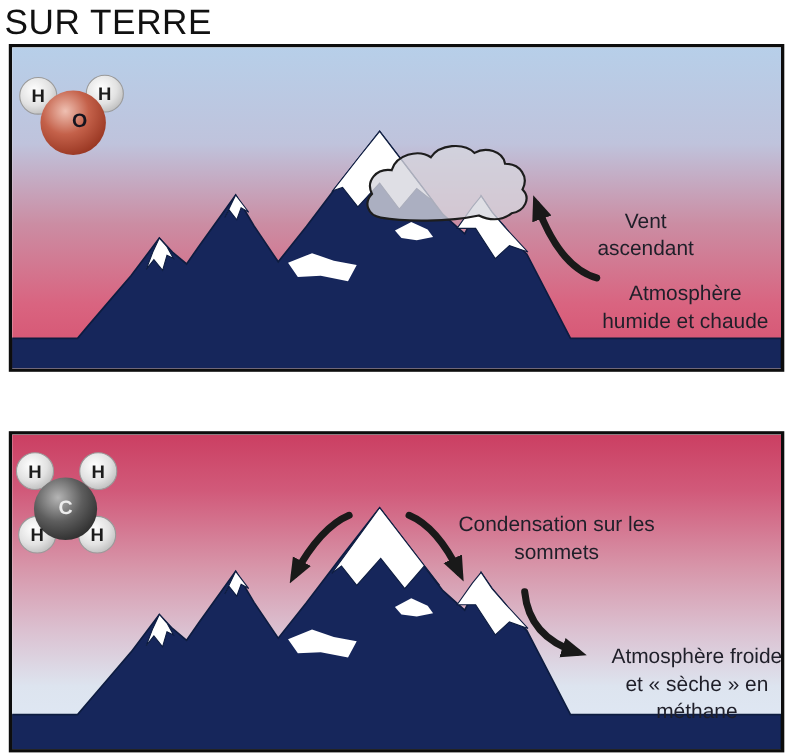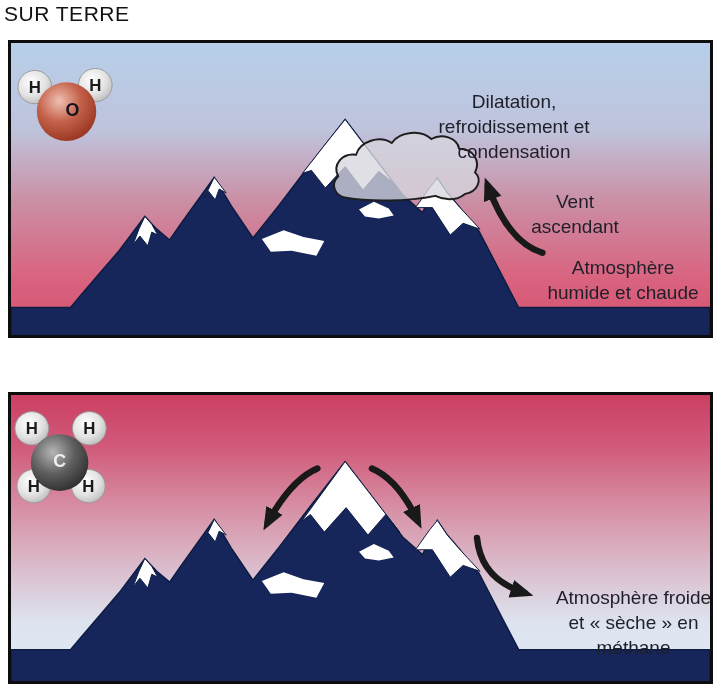--- a/index.html
+++ b/index.html
@@ -1,21 +1,21 @@
 <!DOCTYPE html>
 <html><head>
 <meta charset="utf-8">
 <style>
   html,body{margin:0;padding:0;background:#ffffff;}
   .stage{
     position:relative;width:721px;height:685px;background:#ffffff;
     font-family:"Liberation Sans", sans-serif;overflow:hidden;
   }
   .section-title{
-    position:absolute;left:4px;font-size:21px;letter-spacing:.5px;
+    position:absolute;left:4px;font-size:32px;letter-spacing:.5px;
     color:#111111;font-weight:400;white-space:nowrap;
   }
   .panel{
     position:absolute;left:8px;width:705px;box-sizing:border-box;
     border:3px solid #0d0d0d;overflow:hidden;
   }
   .panel-earth{top:40px;height:298px;}
   .panel-pluton{top:392px;height:292px;}
   .panel-svg{position:absolute;left:0;top:0;width:100%;height:100%;display:block;}
   .panel-label{
@@ -89,24 +89,21 @@
       <path d="M536,214 Q502,204 481,146" fill="none" stroke="#191919" stroke-width="6.5" stroke-linecap="round" marker-end="url(#ah)"></path>
       <g style="font-family:'Liberation Sans',sans-serif;">
         <circle cx="24" cy="45" r="17" fill="url(#gradH)" stroke="#9a9a9a" stroke-width="1"></circle>
         <circle cx="85" cy="43" r="17" fill="url(#gradH)" stroke="#9a9a9a" stroke-width="1"></circle>
         <circle cx="56" cy="70" r="30" fill="url(#gradO)"></circle>
         <text class="mol-label" x="24" y="51" font-size="17" fill="#1b1b1b" text-anchor="middle">H</text>
         <text class="mol-label" x="85" y="49" font-size="17" fill="#1b1b1b" text-anchor="middle">H</text>
         <text class="mol-label" x="62" y="74" font-size="18" fill="#14141f" text-anchor="middle">O</text>
       </g>
     </svg>
-    <div class="panel-label" style="left:378px;top:46px;width:250px;">Dilatation,
-refroidissement et
-condensation</div>
-    <div class="panel-label" style="left:484px;top:146px;width:160px;">Vent
+    <div class="panel-label" style="left:496px;top:146px;width:160px;">Vent
 ascendant</div>
     <div class="panel-label" style="left:487px;top:212px;width:250px;">Atmosphère
 humide et chaude</div>
   </div>
 
   <div class="panel panel-pluton">
     <svg class="panel-svg" viewBox="0 0 705 292" preserveAspectRatio="none">
       <rect x="0" y="0" width="705" height="292" fill="url(#skyPluton)"></rect>
       <g transform="translate(0,-10)">
         <use href="#terrain"></use>
@@ -121,18 +118,20 @@
         <circle cx="23" cy="93" r="17" fill="url(#gradH)" stroke="#9a9a9a" stroke-width="1"></circle>
         <circle cx="78" cy="93" r="17" fill="url(#gradH)" stroke="#9a9a9a" stroke-width="1"></circle>
         <circle cx="49" cy="69" r="29" fill="url(#gradC)"></circle>
         <text class="mol-label" x="21" y="40" font-size="17" fill="#1b1b1b" text-anchor="middle">H</text>
         <text class="mol-label" x="79" y="40" font-size="17" fill="#1b1b1b" text-anchor="middle">H</text>
         <text class="mol-label" x="23" y="99" font-size="17" fill="#1b1b1b" text-anchor="middle">H</text>
         <text class="mol-label" x="78" y="99" font-size="17" fill="#1b1b1b" text-anchor="middle">H</text>
         <text class="mol-label" x="49" y="74" font-size="18" fill="#ededed" text-anchor="middle">C</text>
       </g>
     </svg>
+    <div class="panel-label" style="left:380px;top:70px;width:230px;">Condensation sur les
+sommets</div>
     <div class="panel-label" style="left:505px;top:190px;width:235px;">Atmosphère froide
 et « sèche » en
 méthane</div>
   </div>
 
 </div>
 
 </body></html>

